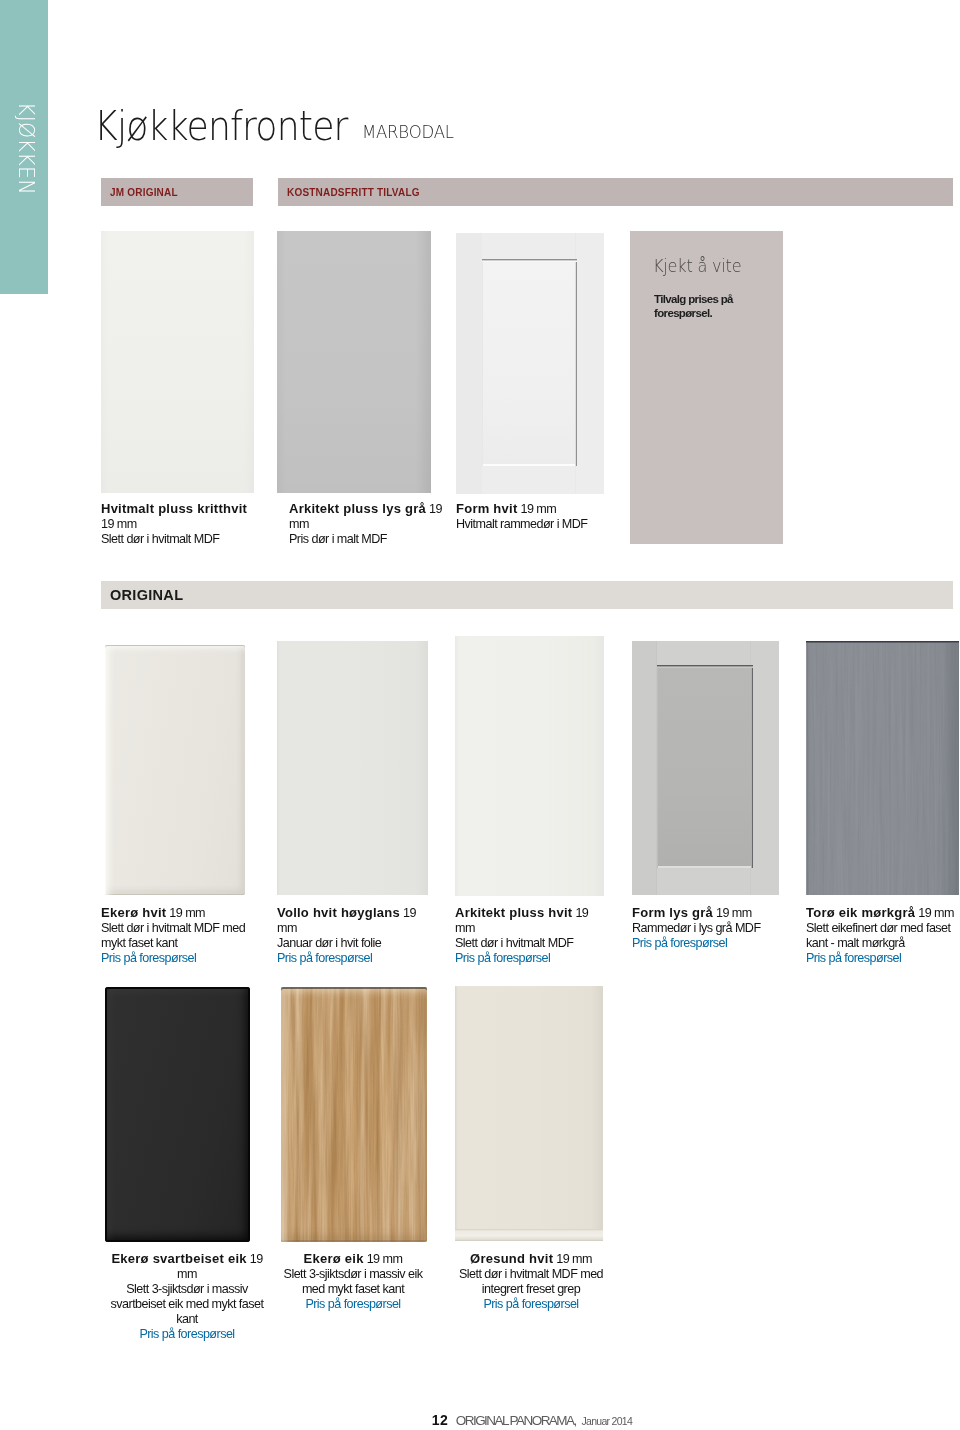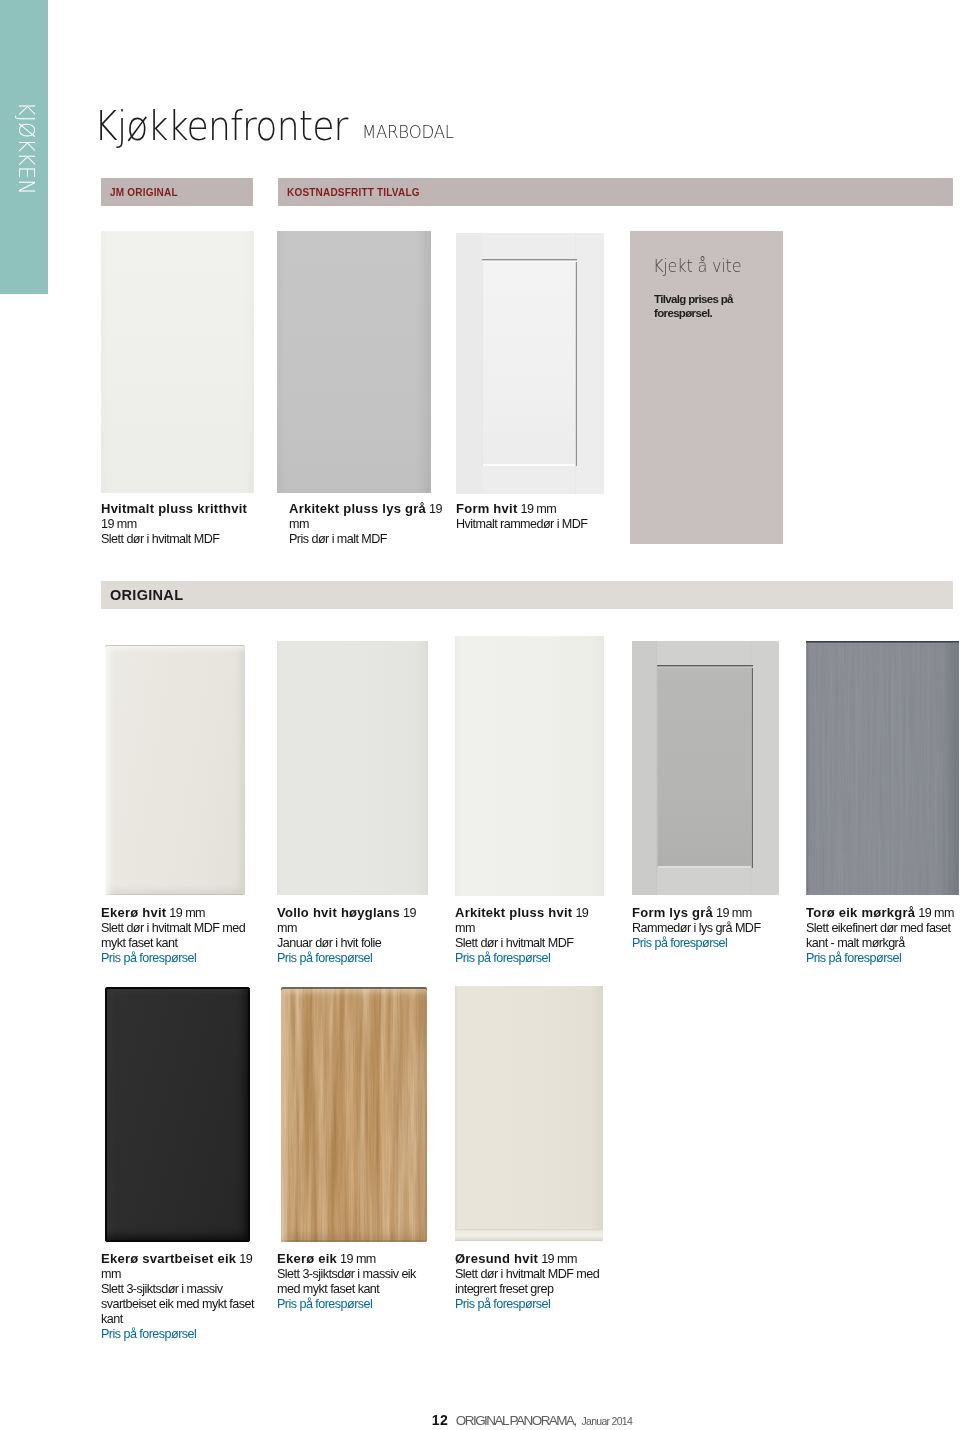--- a/index.html
+++ b/index.html
@@ -65,21 +65,21 @@
   .card.r1.c1{left:101px;}
   .card.r1.c2{left:277px;}
   .card.r1.c3{left:456px;}
   .card.r1.c1 .img{width:153px;height:262px;}
   .card.r1.c2 .img{width:154px;height:262px;}
   .card.r1.c3 .img{width:148px;height:261px;top:2px;}
 
   .card.r2{top:641px;}
   .card.r2 .cap{top:264px;width:152px;}
   .card.r3{top:986px;}
-  .card.r3 .cap{top:265px;width:152px;}
+  .card.r3 .cap{top:265px;width:152px;text-align:center;}
   .card.r3.g1 .cap{width:172px;}
 
   .g1{left:101px;} .g2{left:277px;} .g3{left:455px;} .g4{left:632px;} .g5{left:806px;}
   .card.r2.g1 .img{left:4px;top:4px;width:140px;height:250px;}
   .card.r2.g2 .img{width:151px;height:254px;}
   .card.r2.g3 .img{width:149px;height:260px;top:-5px;}
   .card.r2.g4 .img{width:147px;height:254px;}
   .card.r2.g5 .img{width:153px;height:254px;}
   .card.r3.g1 .img{left:4px;top:1px;width:145px;height:255px;}
   .card.r3.g2 .img{left:4px;top:1px;width:146px;height:255px;}

